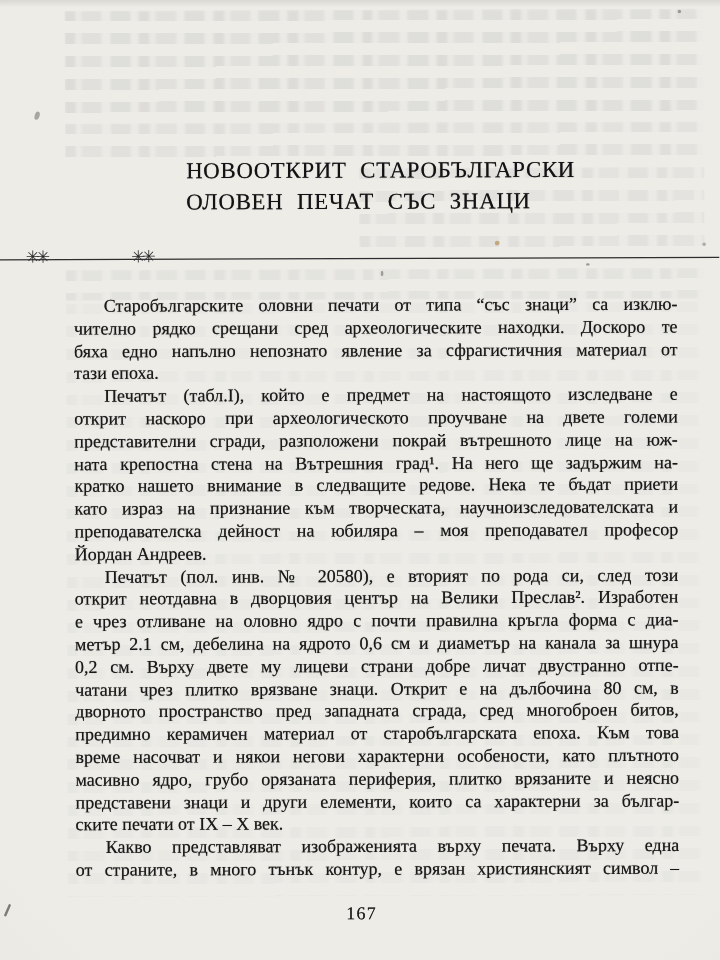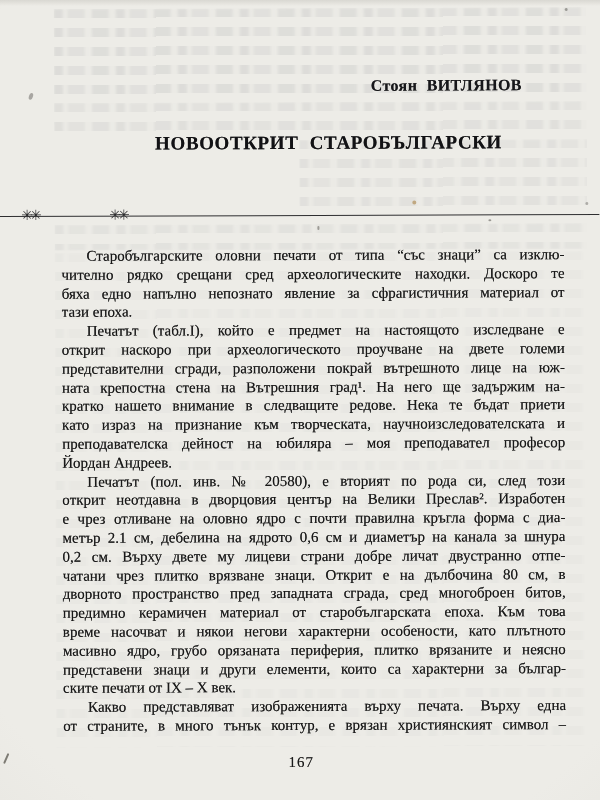--- a/index.html
+++ b/index.html
@@ -37,21 +37,21 @@
   .g4 { left:55px; top:224px; width:533px; height:26px;  opacity:.12; }
   .g5 { left:55px; top:252px; width:533px; height:495px; opacity:.055; }
 
   .author {
     position:absolute; top:77px; right:77px;
     font-size:16px; font-weight:bold; letter-spacing:.4px; word-spacing:5px;
     color:#17171a; text-shadow:0 0 .5px rgba(0,0,0,.55);
   }
   .title {
     position:absolute; top:130px; left:156px; margin:0;
-    font-size:19px; font-weight:bold; line-height:25.5px;
+    font-size:19px; font-weight:normal; line-height:25.5px;
     letter-spacing:.6px; word-spacing:6px; color:#121215;
     text-shadow:0 0 .6px rgba(0,0,0,.6);
   }
   .divider {
     position:absolute; top:215px; left:0; width:600px; height:0;
     border-top:1.7px solid #2e2e30;
   }
   .orn {
     position:absolute; top:-10px;
     font-family:"DejaVu Sans", sans-serif; font-size:14px;
@@ -88,24 +88,24 @@
 
 <div class="page">
   <div class="sheet">
 
     <div class="ghost g1"></div>
     <div class="ghost g2"></div>
     <div class="ghost g3"></div>
     <div class="ghost g4"></div>
     <div class="ghost g5"></div>
 
-    <div class="author">Стоян ВИТЛЯНОВ</div>
 
     <h1 class="title">
       <div>НОВООТКРИТ СТАРОБЪЛГАРСКИ</div>
+      <div>ОЛОВЕН ПЕЧАТ СЪС ЗНАЦИ</div>
     </h1>
 
     <div class="divider">
       <span class="orn orn1">✳✳</span>
       <span class="orn orn2">✳✳</span>
     </div>
 
     <div class="text">
       <div>
         <div class="ln first">Старобългарските оловни печати от типа “със знаци” са изклю-</div>

